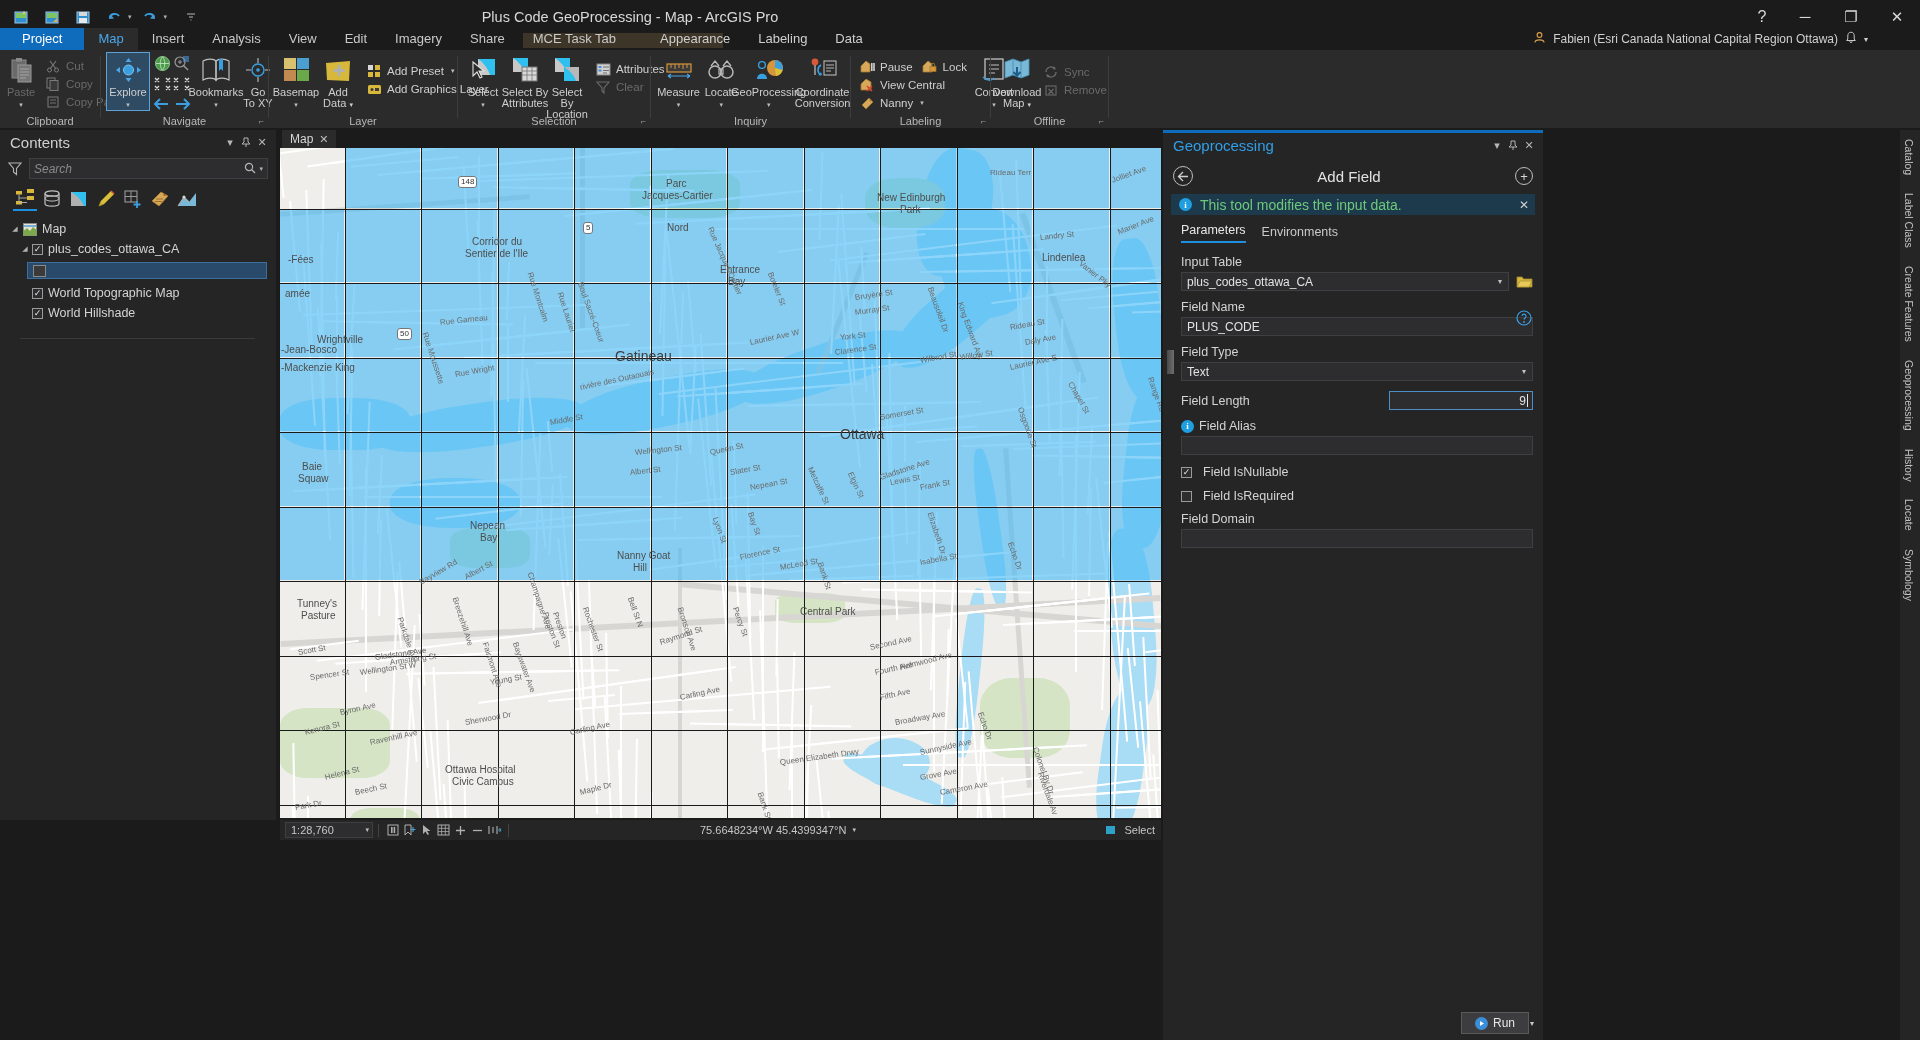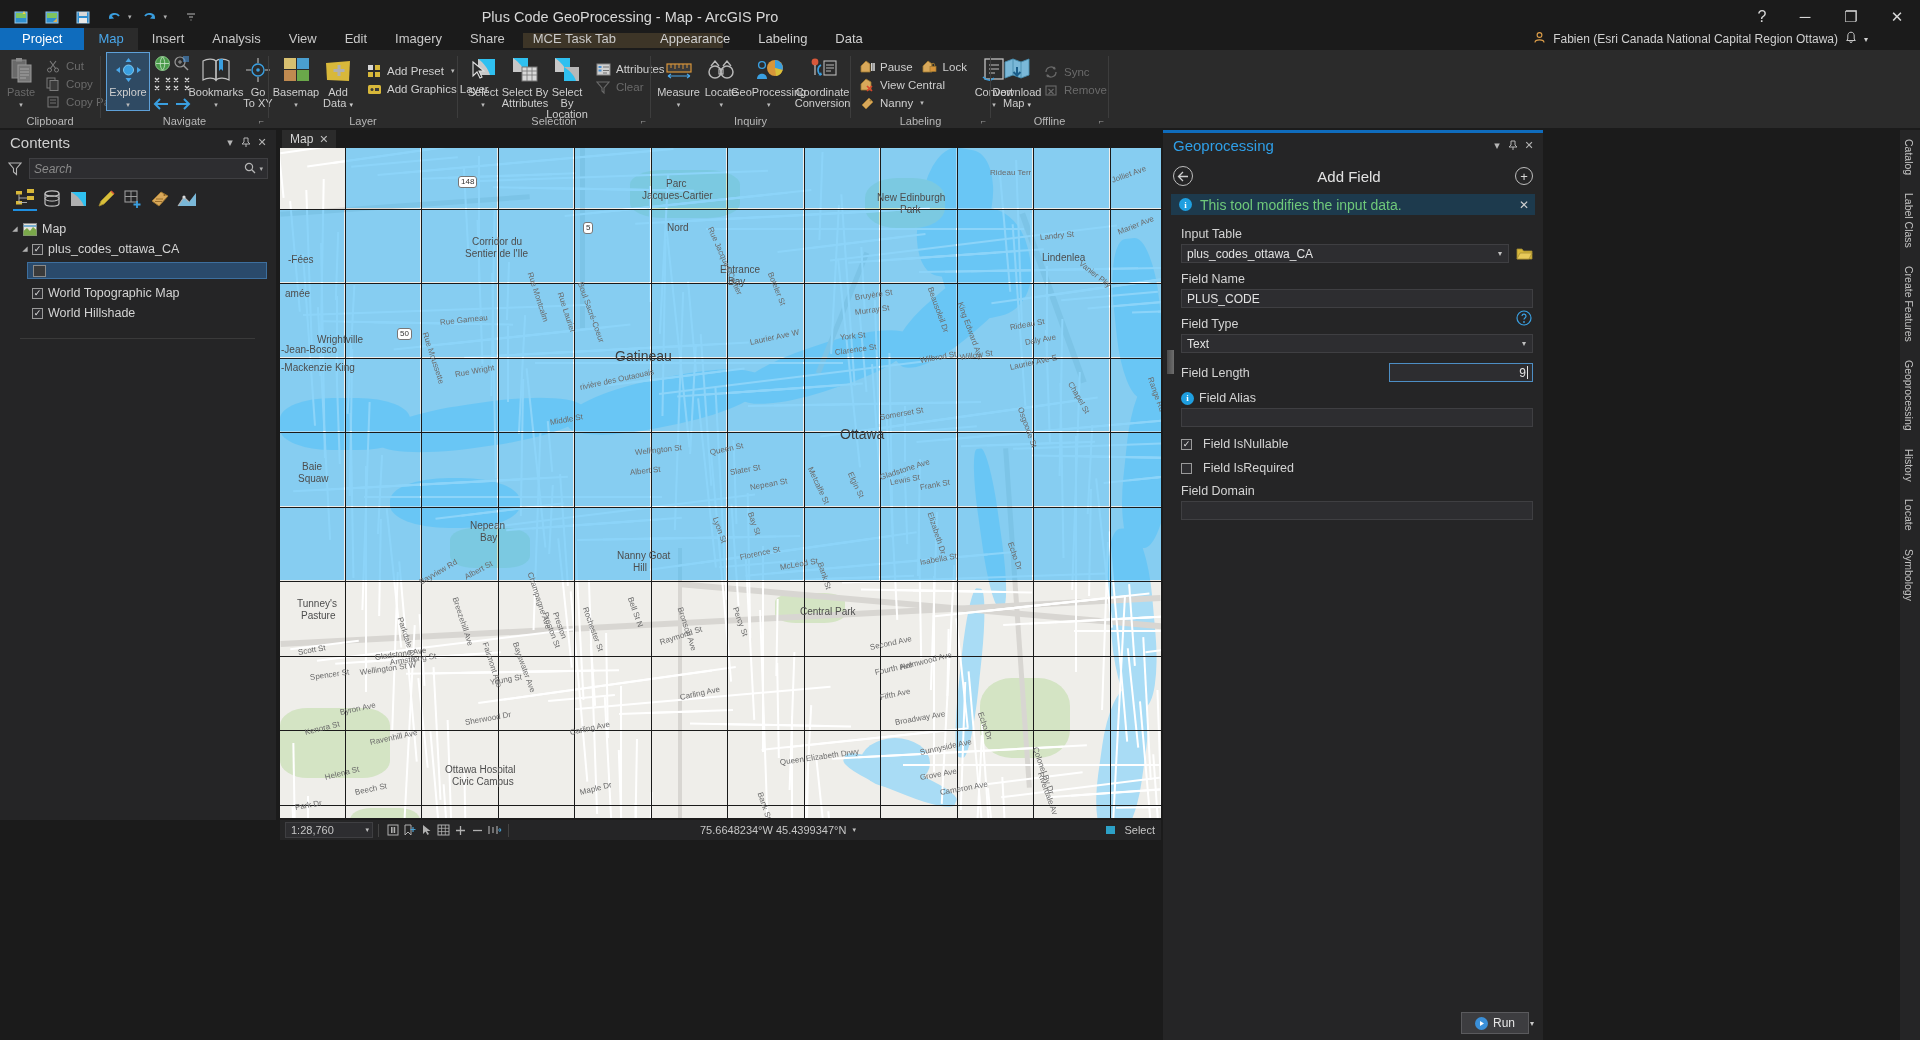--- a/index.html
+++ b/index.html
@@ -1499,20 +1499,24 @@
       <span class="gp-toolname">Add Field</span>
       <span class="plus-circle">+</span>
     </div>
 
     <div class="gp-msg">
       <span class="info-dot">i</span>
       <span class="gp-msg-text">This tool modifies the input data.</span>
       <span class="gp-msg-x">✕</span>
     </div>
 
+    <div class="gp-tabs">
+      <span class="gp-tab active">Parameters</span>
+      <span class="gp-tab">Environments</span>
+    </div>
     <span class="gp-help">
       <svg width="16" height="16" viewBox="0 0 16 16">
           <circle cx="8" cy="8" r="7" fill="none" stroke="#3a9fe0" stroke-width="1.2"></circle>
           <path d="M6 6 A2 2 0 0 1 10 6.3 C10 8 8 8 8 9.6" fill="none" stroke="#3a9fe0" stroke-width="1.2"></path>
           <circle cx="8" cy="12" r="0.9" fill="#3a9fe0"></circle>
         </svg>
     </span>
 
     <div class="gp-form">
 

